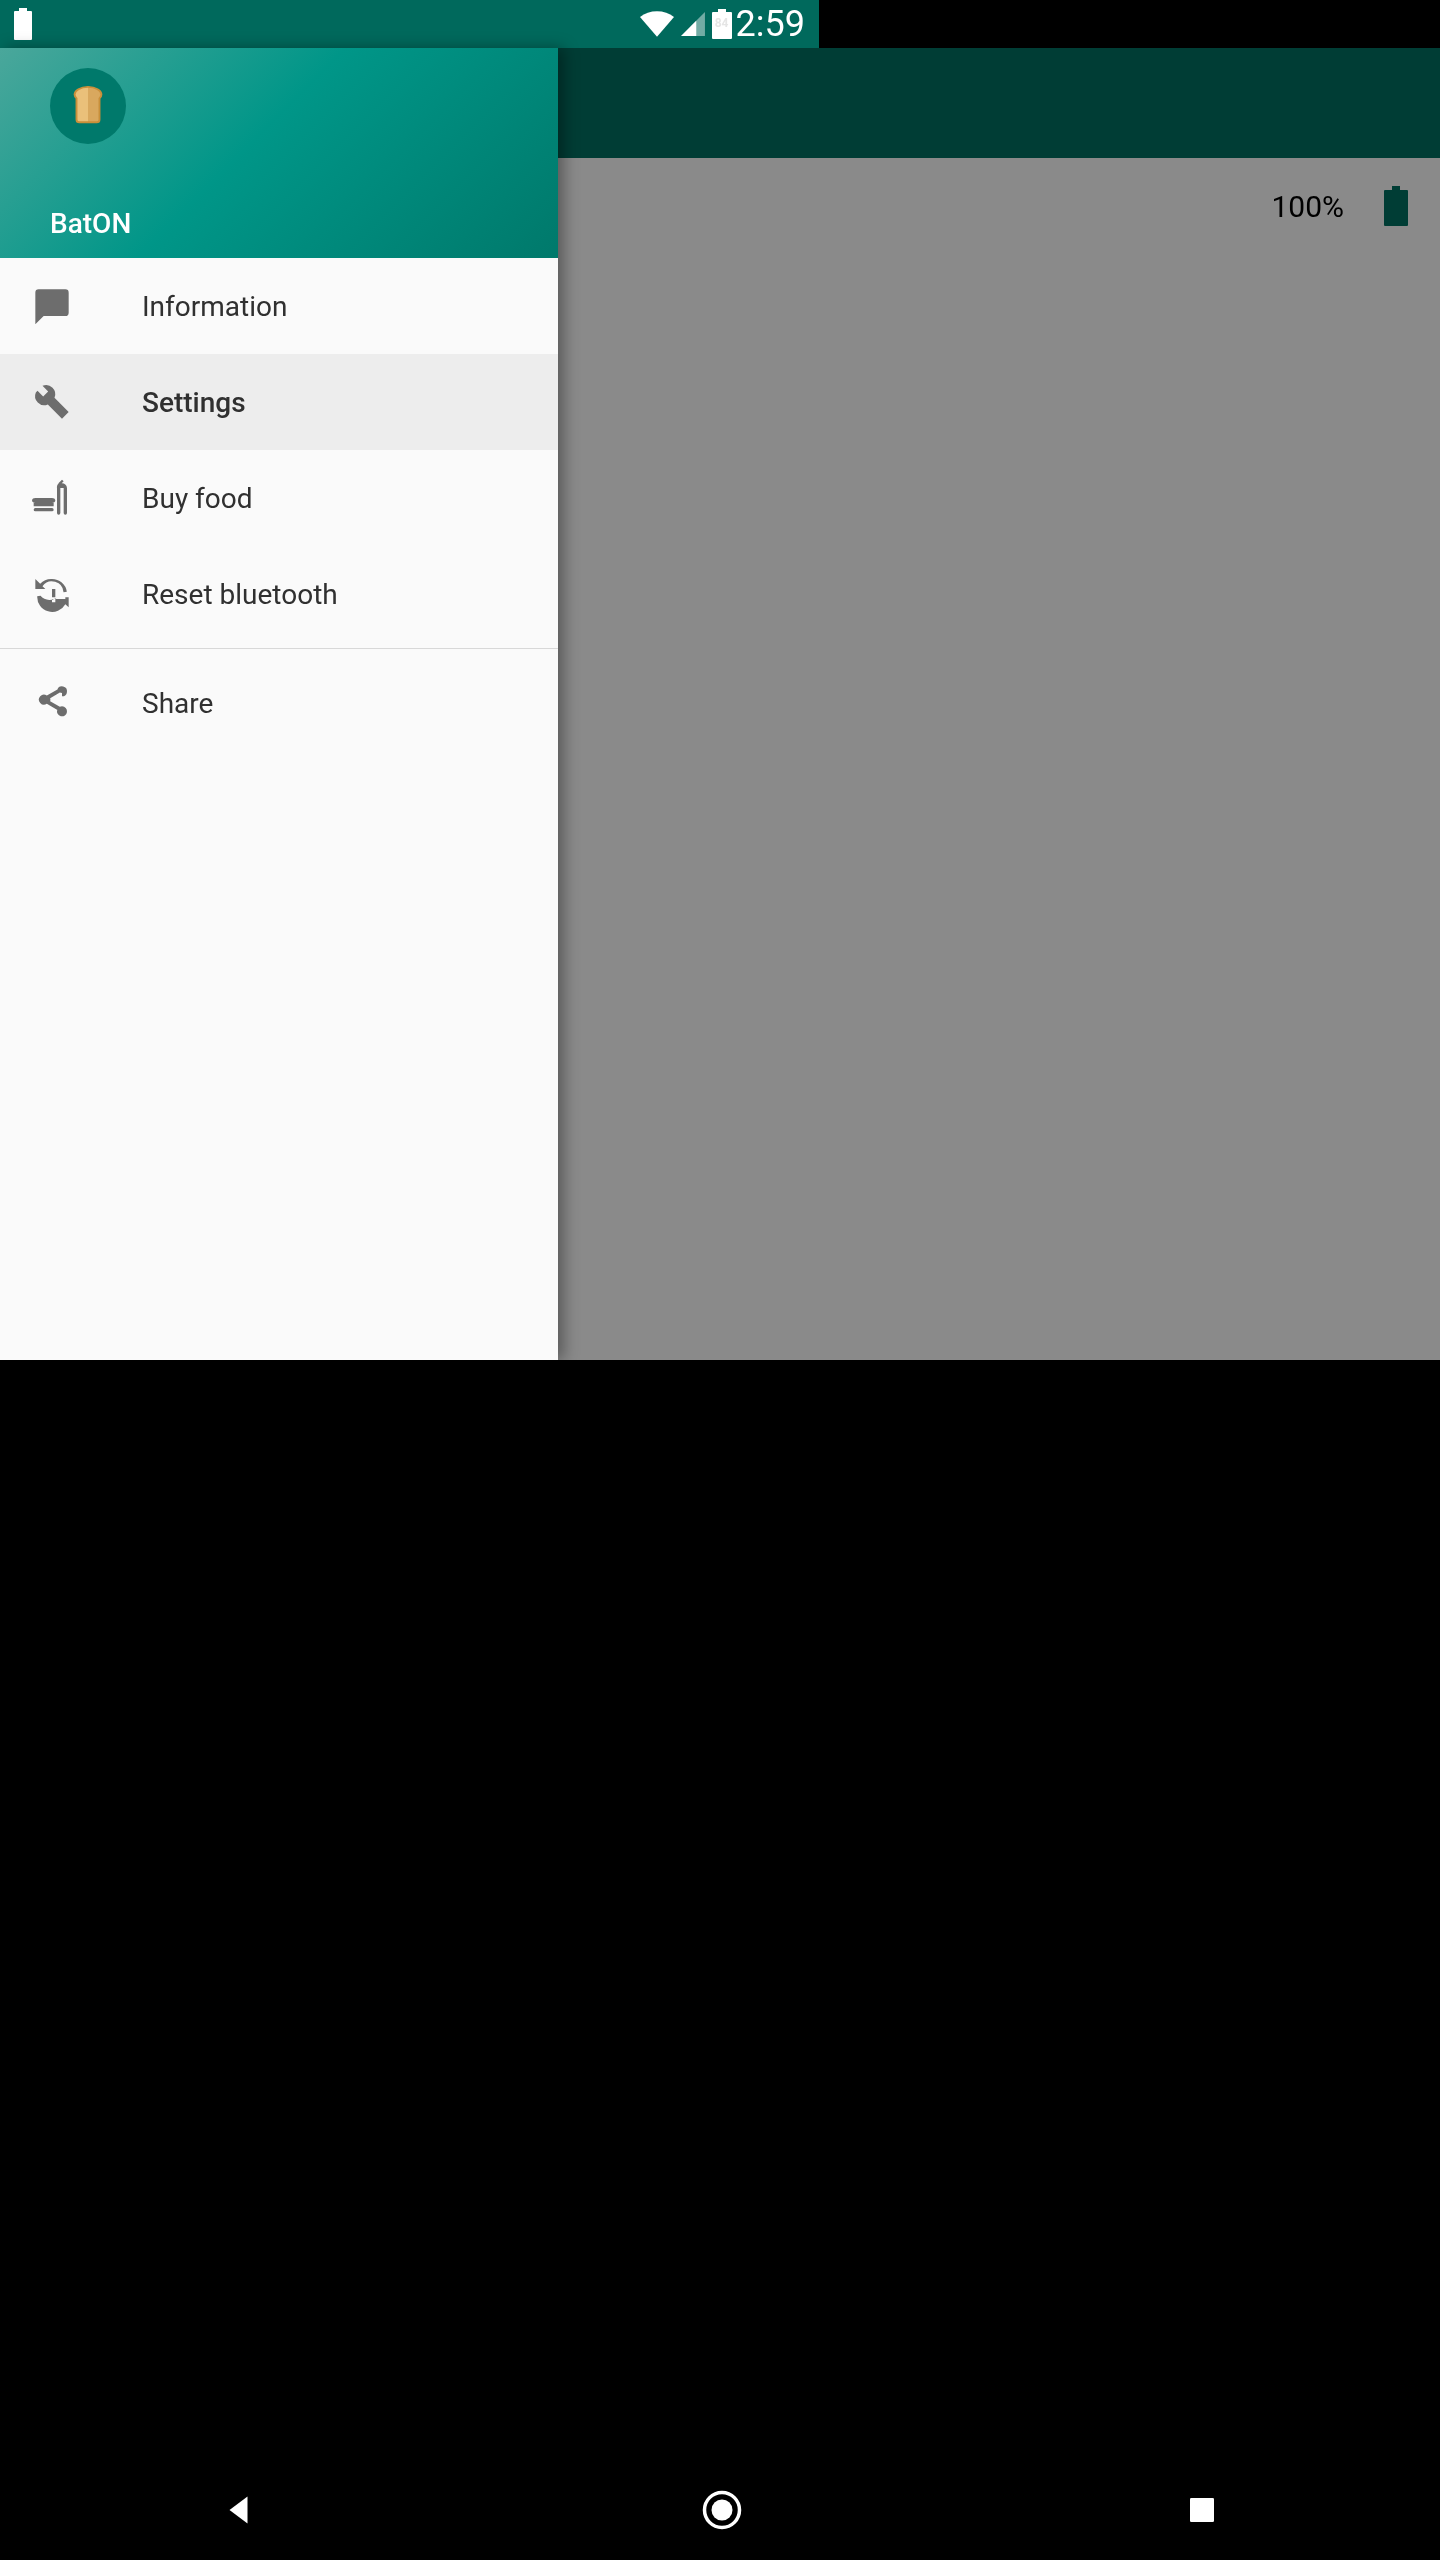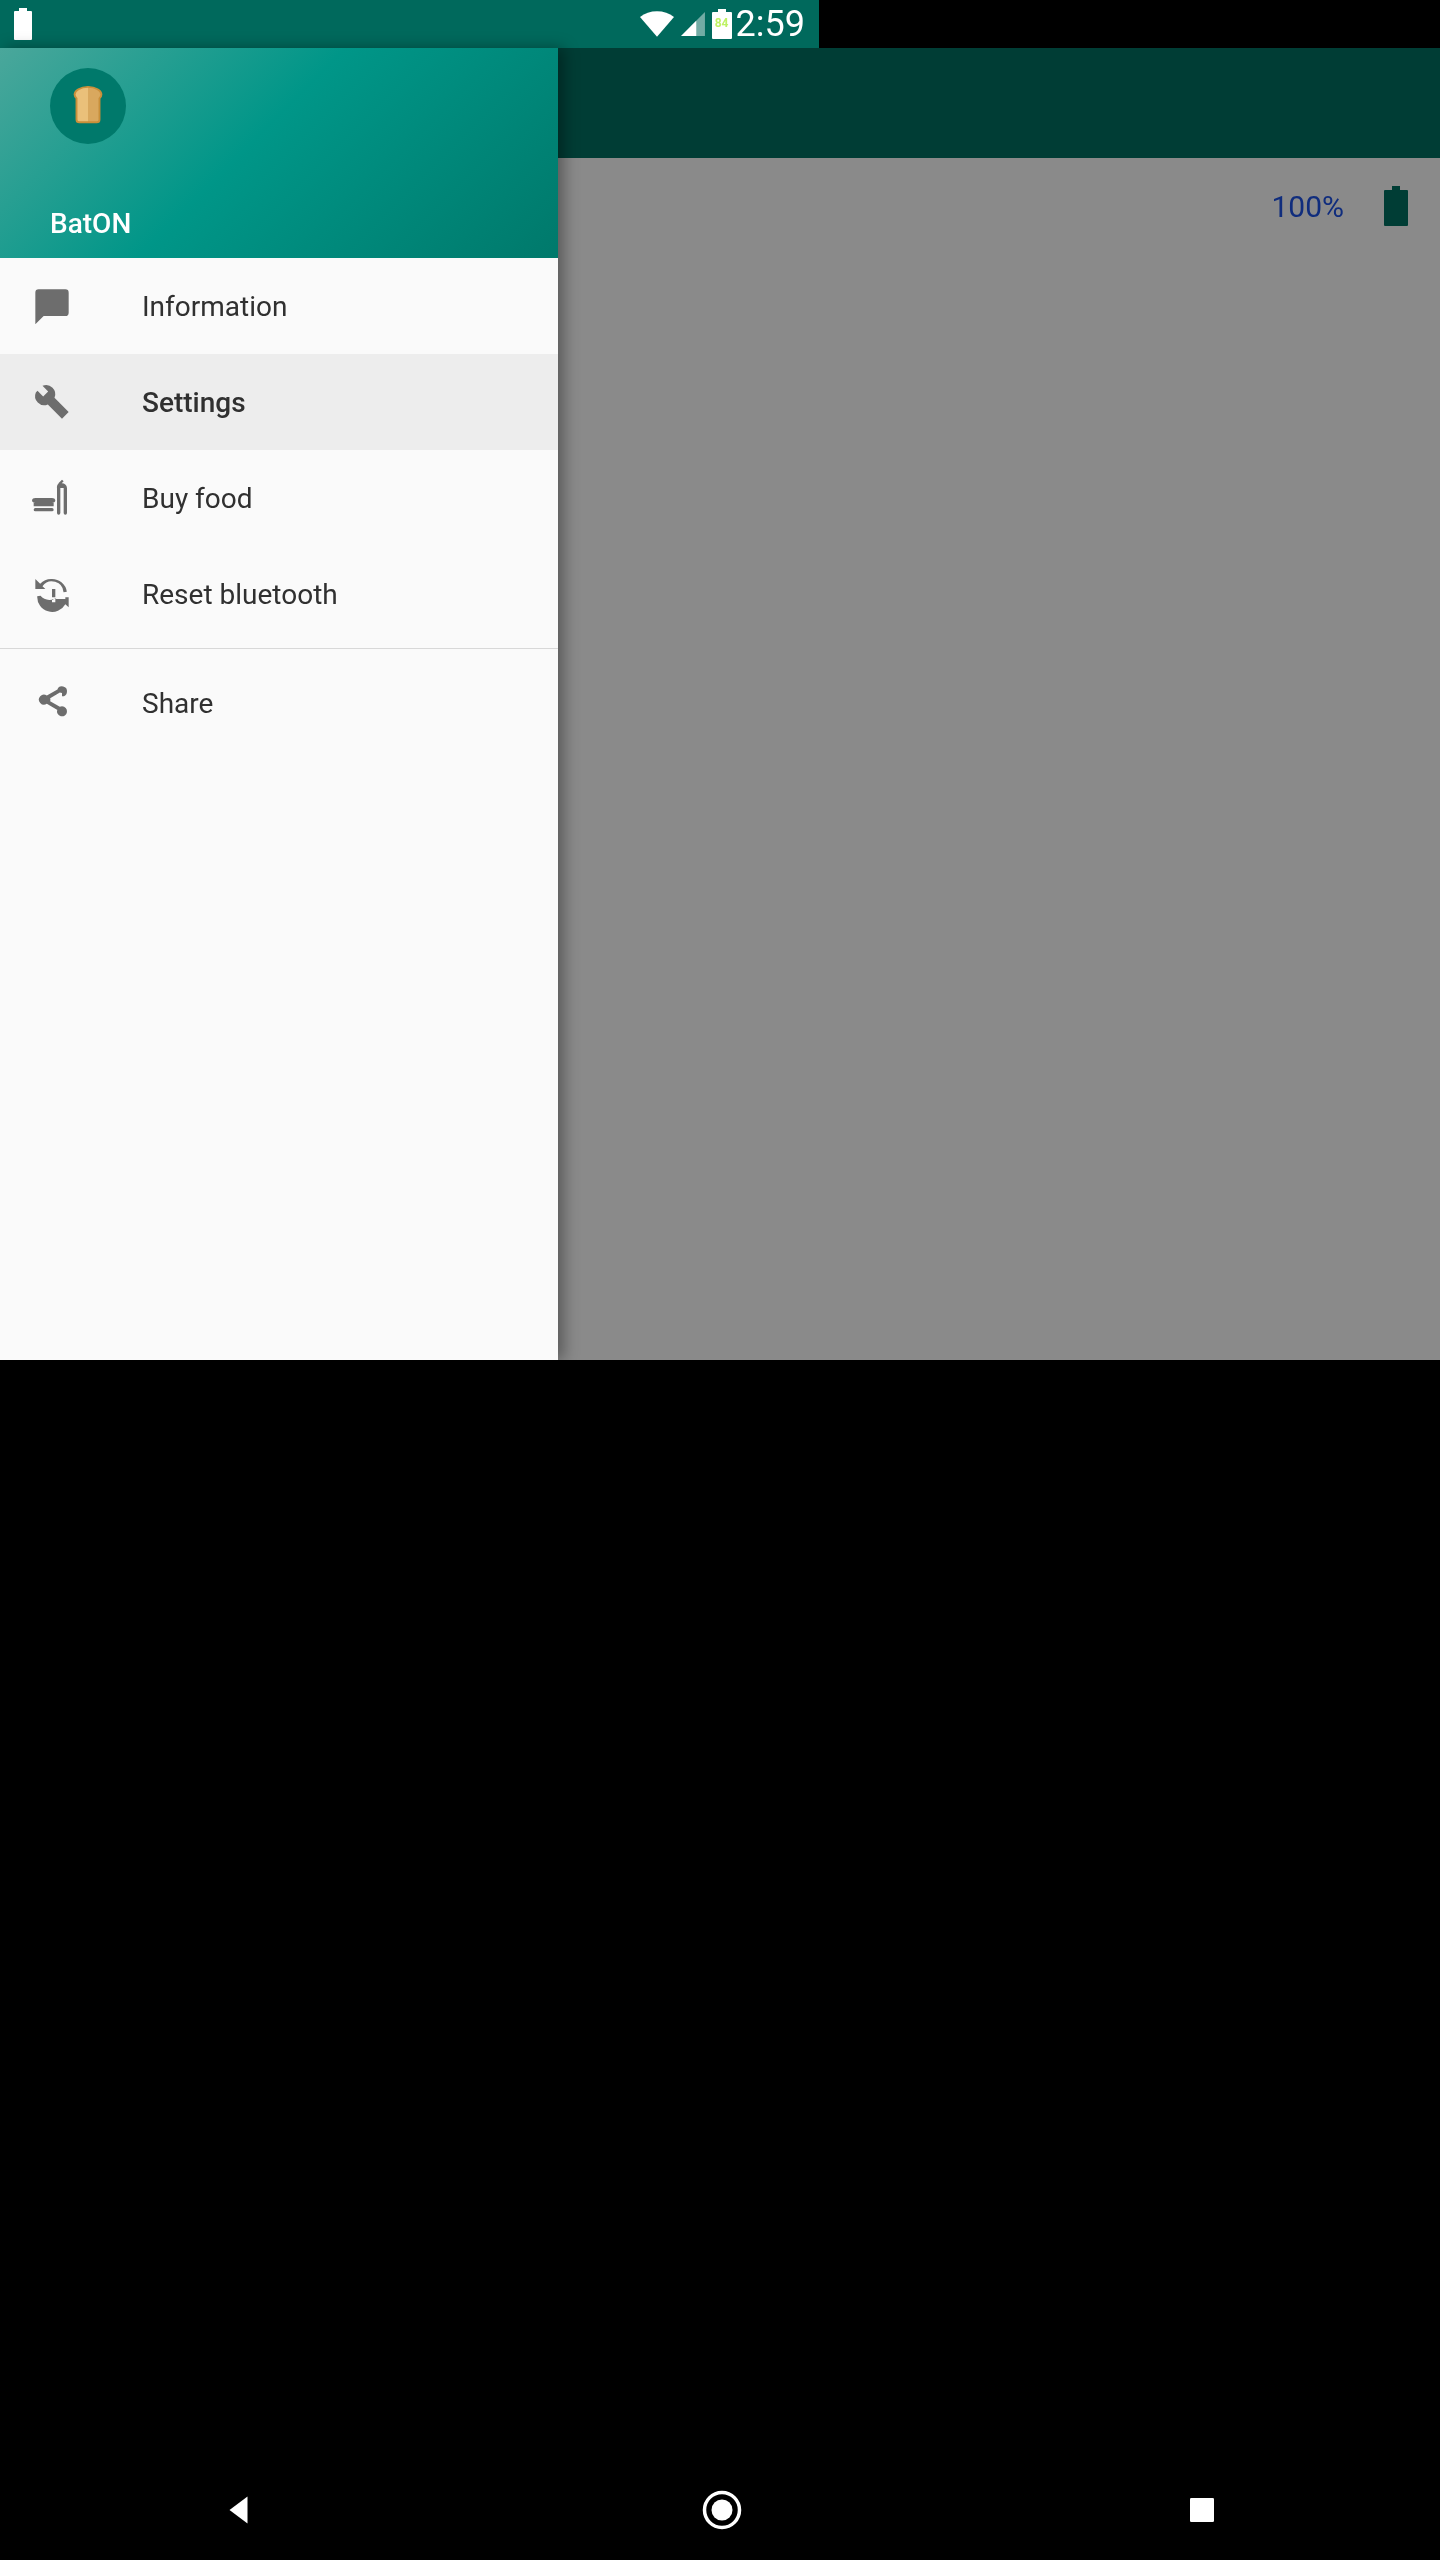--- a/index.html
+++ b/index.html
@@ -23,21 +23,21 @@
     background: #eee;
   }
   .toolbar {
     height: 110px; background: #00695c;
   }
   .device-row {
     height: 96px;
     display: flex; align-items: center; justify-content: flex-end;
     padding: 0 32px; color: #444;
   }
-  .device-row .pct { font-size: 30px; margin-right: 40px; color:#1d4ed8; }
+  .device-row .pct { font-size: 30px; margin-right: 40px; color:#000000; }
   .device-row svg { display:block; }
 
   
   .scrim {
     position:absolute; top:48px; left:0; right:0; height:1312px;
     background: rgba(0,0,0,.42);
   }
 
   
   .drawer {
@@ -99,21 +99,21 @@
   <span style="margin-left:6px">
     <svg width="26" height="26" viewBox="0 0 24 24">
         <path fill="#fff" d="M1 23 23 1v22z" opacity=".45"></path>
         <path fill="#fff" d="M1 23 15 9v14z"></path>
       </svg>
   </span>
   <span style="margin-left:6px;position:relative">
     <svg width="20" height="30" viewBox="0 0 20 30">
         <path fill="#fff" d="M6 0h8v3h5a1 1 0 0 1 1 1v25a1 1 0 0 1-1 1H1a1 1 0 0 1-1-1V4a1 1 0 0 1 1-1h5V0z"></path>
       </svg>
-    <span style="position:absolute;top:7px;left:0;right:0;text-align:center;font-size:12px;font-weight:700;color:#bef264">84</span>
+    <span style="position:absolute;top:7px;left:0;right:0;text-align:center;font-size:12px;font-weight:700;color:#e5e5e5">84</span>
   </span>
   <span class="clock">2:59</span>
 </div>
 
 <div class="app">
   <div class="toolbar"></div>
   <div class="device-row">
     <span class="pct">100%</span>
     <span>
       <svg width="24" height="40" viewBox="0 0 24 40">

